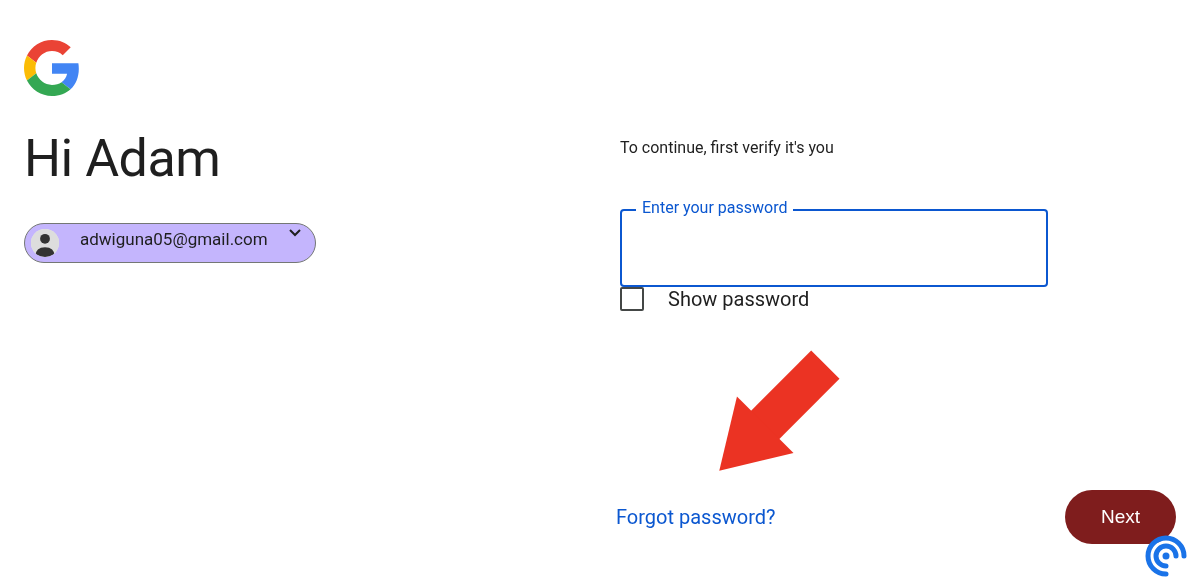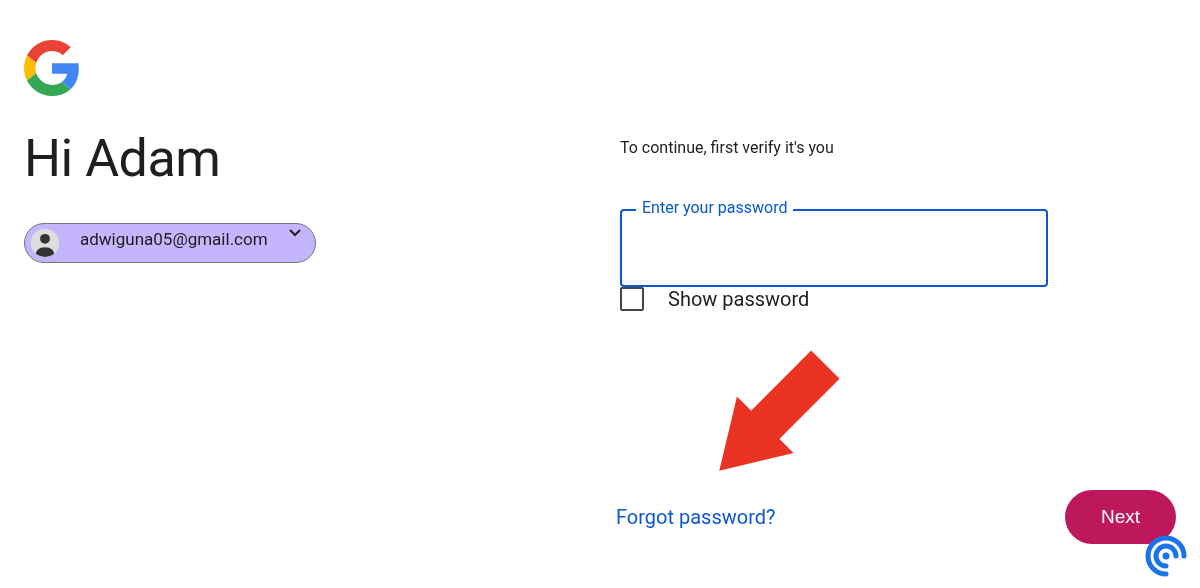--- a/index.html
+++ b/index.html
@@ -122,21 +122,21 @@
       justify-content: space-between;
       align-items: center;
     }
     .forgot-link {
       color: #0b57d0;
       font-size: 20px;
       font-weight: 400;
       cursor: pointer;
     }
     .next-button {
-      background: #be185d;
+      background: #7f1d1d;
       color: #fff;
       border: none;
       border-radius: 999px;
       padding: 16px 36px;
       font-size: 19px;
       font-weight: 500;
       cursor: pointer;
     }
     .annotation-arrow {
       position: absolute;

